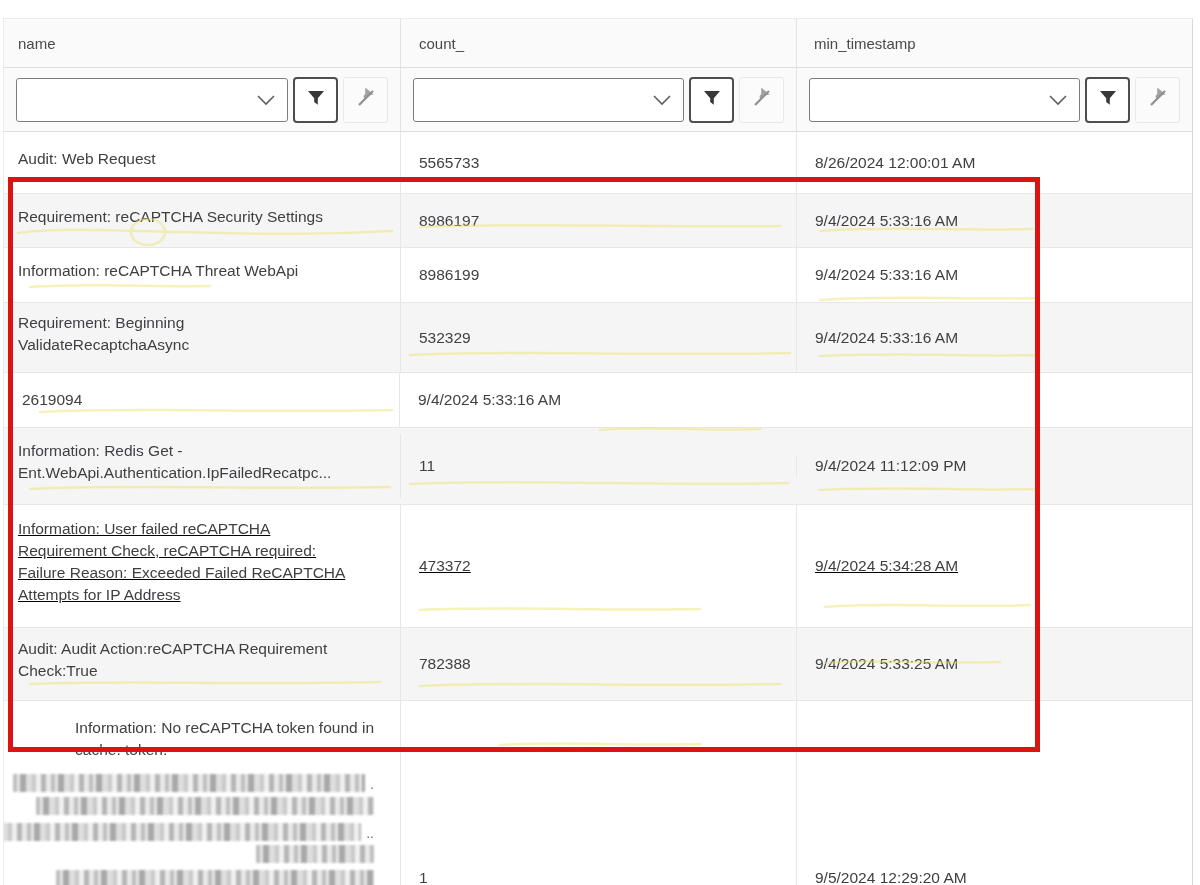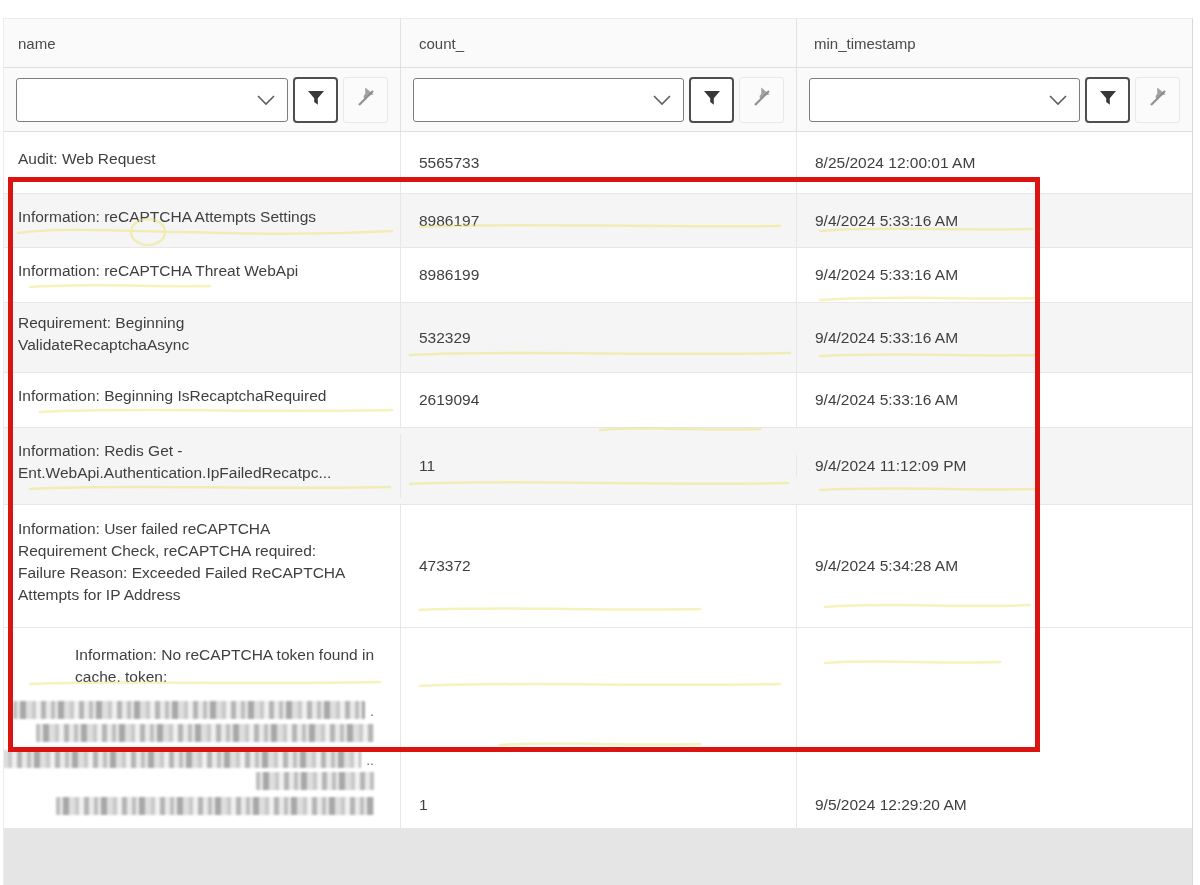--- a/index.html
+++ b/index.html
@@ -158,56 +158,61 @@
         </span>
       </button>
     </div>
 
   </div>
 
   <div id="rows">
       <div class="row" style="height: 62px;">
         <div class="cell name c1"><div>Audit: Web Request</div></div>
         <div class="cell cnt c2">5565733</div>
-        <div class="cell ts c3">8/25/2024 12:00:01 AM</div>
+        <div class="cell ts c3">8/26/2024 12:00:01 AM</div>
       </div>
       <div class="row shaded" style="height: 54px;">
-        <div class="cell name c1"><div>Information: reCAPTCHA Attempts Settings</div></div>
+        <div class="cell name c1"><div>Requirement: reCAPTCHA Security Settings</div></div>
         <div class="cell cnt c2">8986197</div>
         <div class="cell ts c3">9/4/2024 5:33:16 AM</div>
       </div>
       <div class="row" style="height: 55px;">
         <div class="cell name c1"><div>Information: reCAPTCHA Threat WebApi</div></div>
         <div class="cell cnt c2">8986199</div>
         <div class="cell ts c3">9/4/2024 5:33:16 AM</div>
       </div>
       <div class="row shaded" style="height: 70px;">
         <div class="cell name c1"><div>Requirement: Beginning
 ValidateRecaptchaAsync</div></div>
         <div class="cell cnt c2">532329</div>
         <div class="cell ts c3">9/4/2024 5:33:16 AM</div>
       </div>
       <div class="row" style="height: 55px;">
-        <div class="cell name c1"><div>Information: Beginning IsRecaptchaRequired</div></div>
         <div class="cell cnt c2">2619094</div>
         <div class="cell ts c3">9/4/2024 5:33:16 AM</div>
       </div>
       <div class="row shaded" style="height: 77px; align-items: center;">
         <div class="cell name c1"><div>Information: Redis Get -
 Ent.WebApi.Authentication.IpFailedRecatpc...</div></div>
         <div class="cell cnt c2">11</div>
         <div class="cell ts c3">9/4/2024 11:12:09 PM</div>
       </div>
-      <div class="row" style="height: 123px;">
+      <div class="row" style="height: 123px; text-decoration: underline;">
         <div class="cell name c1"><div>Information: User failed reCAPTCHA
 Requirement Check, reCAPTCHA required:
 Failure Reason: Exceeded Failed ReCAPTCHA
 Attempts for IP Address</div></div>
         <div class="cell cnt c2">473372</div>
         <div class="cell ts c3">9/4/2024 5:34:28 AM</div>
+      </div>
+      <div class="row shaded" style="height: 73px;">
+        <div class="cell name c1"><div>Audit: Audit Action:reCAPTCHA Requirement
+Check:True</div></div>
+        <div class="cell cnt c2">782388</div>
+        <div class="cell ts c3">9/4/2024 5:33:25 AM</div>
       </div>
       <div class="row tall" style="height: 201px;">
         <div class="cell name c1"><div>Information: No reCAPTCHA token found in
 cache. token:</div><div class="rline" style="margin-top: 13px;"><div class="rblur" style="width: 352px;"></div><span class="rsuf"> .</span></div><div class="rline" style="margin-top: 5px;"><div class="rblur" style="width: 338px;"></div></div><div class="rline" style="margin-top: 8px;"><div class="rblur" style="width: 372px;"></div><span class="rsuf">..</span></div><div class="rline" style="margin-top: 4px;"><div class="rblur" style="width: 118px;"></div></div><div class="rline" style="margin-top: 7px;"><div class="rblur" style="width: 318px;"></div></div></div>
         <div class="cell cnt c2">1</div>
         <div class="cell ts c3">9/5/2024 12:29:20 AM</div>
       </div>
     </div>
 </div>
 

